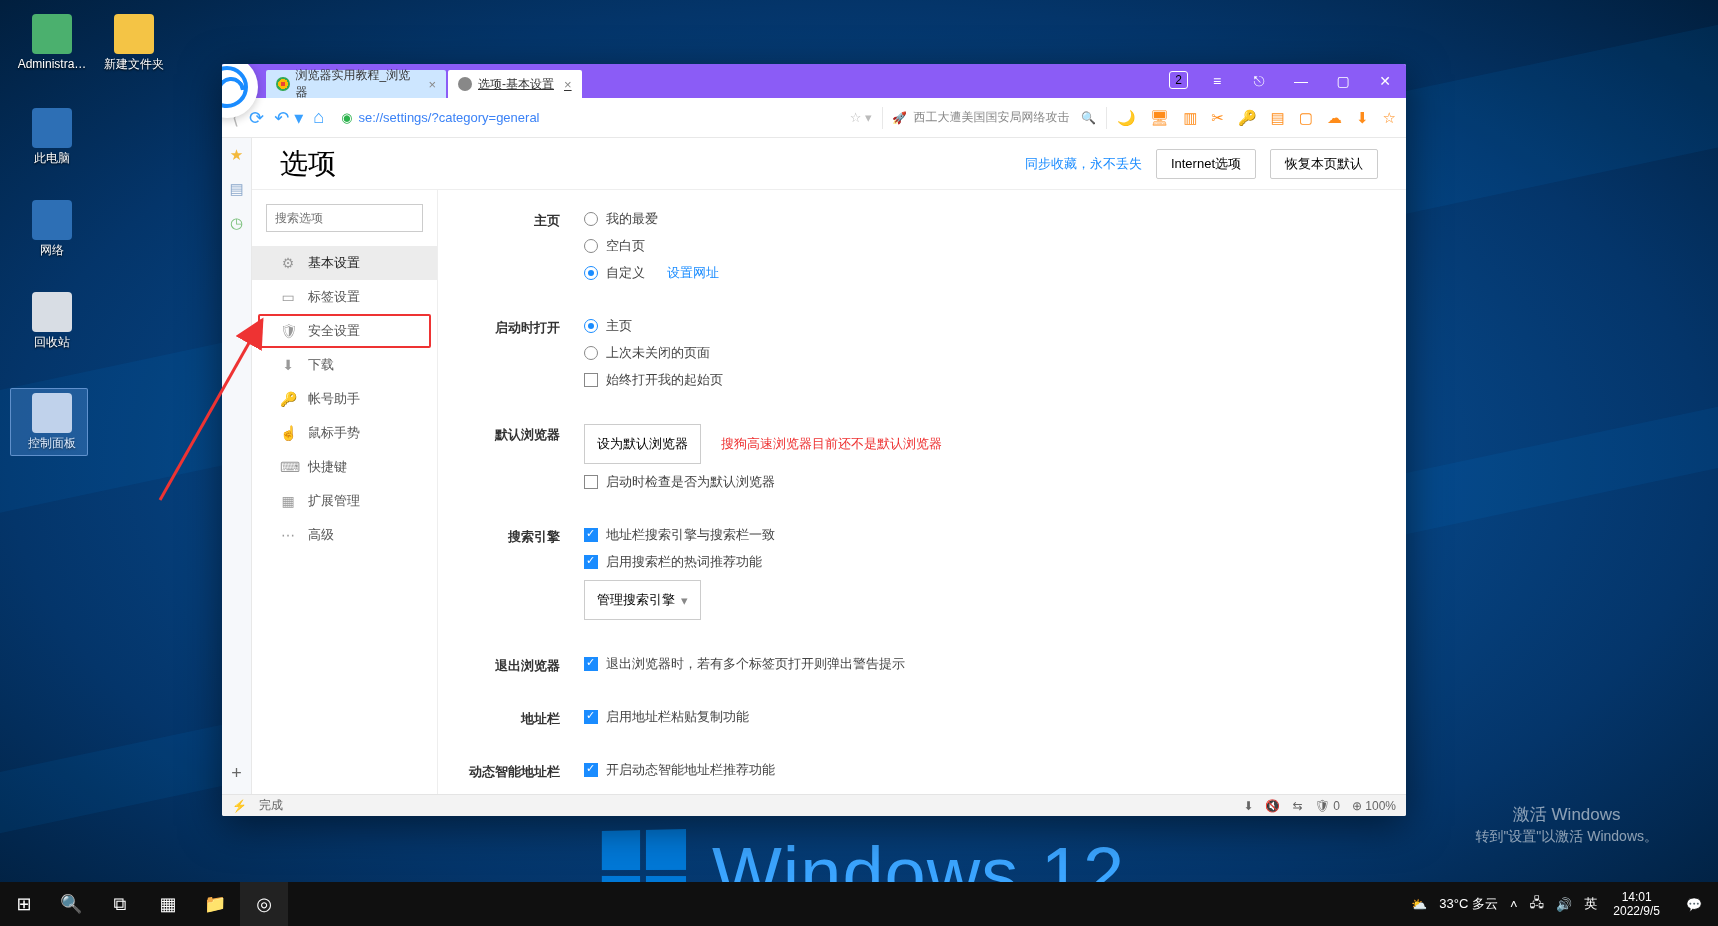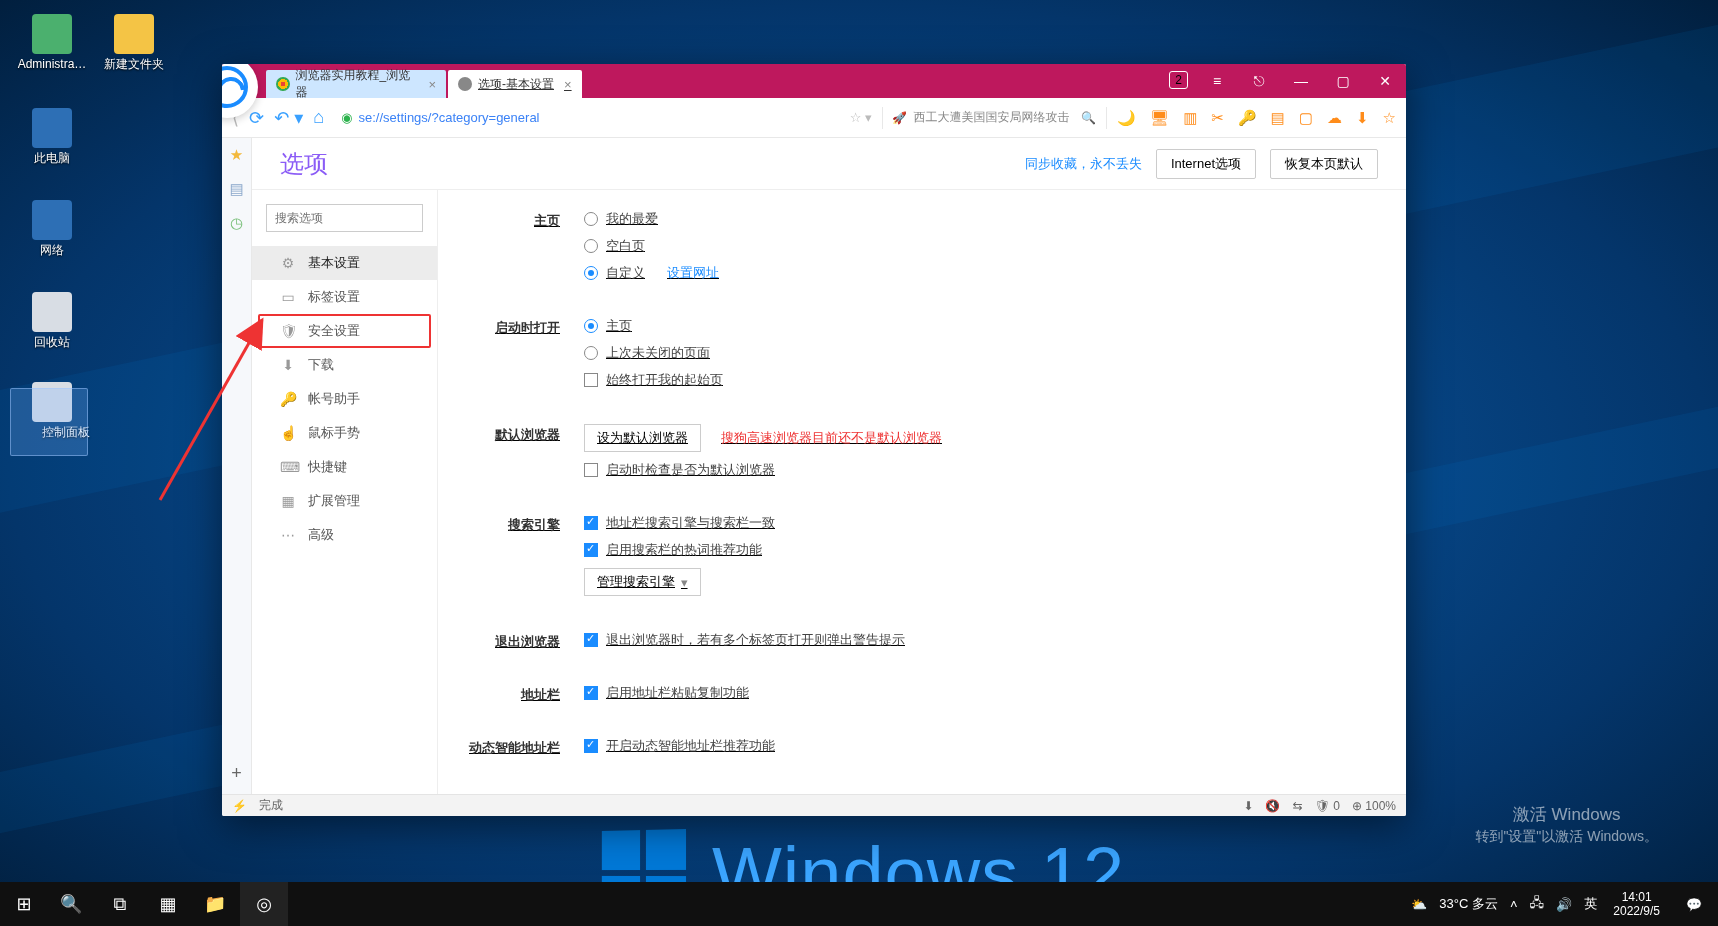--- a/index.html
+++ b/index.html
@@ -30,21 +30,21 @@
 
 .taskbar { position:absolute; bottom:0; left:0; right:0; height:44px; background:#101010; display:flex; align-items:center; color:#fff; }
 .taskbar .tb-item { width:48px; height:44px; display:flex; align-items:center; justify-content:center; font-size:18px; }
 .taskbar .divider { flex:1; }
 .taskbar .tray { display:flex; align-items:center; gap:12px; padding:0 6px; font-size:13px; }
 .taskbar .clock { text-align:center; font-size:12px; line-height:14px; padding:0 10px; }
 .taskbar .notif { width:48px; height:44px; display:flex; align-items:center; justify-content:center; }
 
 
 .browser { position:absolute; left:222px; top:64px; width:1184px; height:752px; background:#fff; box-shadow:0 10px 40px rgba(0,0,0,0.5); border-radius:2px; display:flex; flex-direction:column; overflow:hidden; }
-.titlebar { height:34px; background:#be185d; display:flex; align-items:flex-end; position:relative; }
+.titlebar { height:34px; background:#8b5cf6; display:flex; align-items:flex-end; position:relative; }
 .logo-circle { position:absolute; left:-26px; top:-8px; width:62px; height:62px; background:#fff; border-radius:50%; box-shadow:0 2px 8px rgba(0,0,0,0.2); display:flex; align-items:center; justify-content:center; }
 .logo-s { width:42px; height:42px; border-radius:50%; border:4px solid #1a8cff; background:#fff; position:relative; }
 .logo-s::after { content:""; position:absolute; width:20px; height:20px; border:4px solid #1a8cff; border-right-color:transparent; border-bottom-color:transparent; border-radius:50%; top:7px; left:7px; transform:rotate(40deg); }
 .tabs { display:flex; margin-left:44px; align-items:flex-end; height:34px; }
 .tab { height:28px; padding:0 10px 0 10px; margin-right:2px; background:#cde6ff; display:flex; align-items:center; gap:6px; font-size:12px; color:#333; border-radius:2px 2px 0 0; max-width:180px; }
 .tab.active { background:#fff;text-decoration:underline; }
 .tab .close { color:#888; font-size:13px; margin-left:4px; }
 .tab .favicon { width:14px; height:14px; border-radius:50%; display:inline-block; }
 .winctrls { position:absolute; right:0; top:0; height:34px; display:flex; }
 .winctrls .wbtn { width:42px; display:flex; align-items:center; justify-content:center; color:#fff; font-size:14px; }
@@ -60,47 +60,47 @@
 .toolbar .tool-icons span { color:#ff8c1a; }
 .searchbox { display:flex; align-items:center; gap:6px; color:#888; font-size:12px; }
 
 .content { flex:1; display:flex; overflow:hidden; }
 .side-rail { width:30px; background:#f6f8fb; border-right:1px solid #e8e8e8; display:flex; flex-direction:column; align-items:center; padding-top:8px; gap:16px; position:relative; }
 .side-rail span { font-size:15px; }
 .side-rail .plus { position:absolute; bottom:10px; font-size:18px; color:#666; }
 
 .main { flex:1; display:flex; flex-direction:column; overflow:hidden; }
 .page-header { height:52px; display:flex; align-items:center; padding:0 28px; border-bottom:1px solid #eee; }
-.page-header h1 { font-size:24px; font-weight:400; color:#8b5cf6; }
+.page-header h1 { font-size:28px; font-weight:400; color:#000000; }
 .page-header .actions { margin-left:auto; display:flex; gap:14px; align-items:center; }
 .page-header .link { color:#1a8cff; font-size:13px; }
 .page-header .btn { border:1px solid #ccc; background:#fff; padding:5px 14px; font-size:13px; border-radius:2px; cursor:pointer; }
 
 .body { flex:1; display:flex; overflow:hidden; }
 .sidebar { width:186px; background:#fff; border-right:1px solid #eee; padding:14px 0; }
 .sidebar .search { margin:0 14px 14px; }
 .sidebar .search input { width:100%; height:28px; border:1px solid #ccc; padding:0 8px; font-size:12px; color:#888; }
 .sb-item { height:34px; display:flex; align-items:center; padding:0 20px; gap:12px; font-size:13px; color:#555; cursor:pointer; border:2px solid transparent; margin:0 6px; }
 .sb-item.active { background:#ececec; color:#222; margin:0; padding:0 26px; }
 .sb-item.highlight { border:2px solid #e33; border-radius:2px; }
 .sb-item .ic { width:16px; text-align:center; color:#999; font-size:14px; }
 
 .settings { flex:1; overflow:auto; padding:20px 30px 40px 30px; }
-.section { display:flex; margin-bottom:26px;text-decoration:underline; }
+.section { display:flex; margin-bottom:26px; }
 .section .lab { width:116px; text-align:right; padding-right:24px; font-size:13px; font-weight:600; color:#333; padding-top:2px; }
 .section .opts { flex:1; font-size:13px; color:#444; }
 .opt-row { display:flex; align-items:center; gap:8px; margin-bottom:9px; }
 .radio { width:14px; height:14px; border:1px solid #888; border-radius:50%; display:inline-block; position:relative; }
 .radio.sel { border-color:#1a8cff; }
 .radio.sel::after { content:""; position:absolute; inset:3px; background:#1a8cff; border-radius:50%; }
 .cbox { width:14px; height:14px; border:1px solid #888; display:inline-block; position:relative; }
 .cbox.sel { background:#1a8cff; border-color:#1a8cff; }
 .cbox.sel::after { content:"✓"; color:#fff; position:absolute; font-size:11px; left:1px; top:-2px; }
 .opt-link { color:#1a8cff; margin-left:14px; }
-.btn2 { border:1px solid #ccc; padding:4px 12px; font-size:13px; background:#fff; display:inline-flex; align-items:center; gap:6px; }
+.btn2 { border:1px solid #ccc; padding:10px 12px; font-size:13px; background:#fff; display:inline-flex; align-items:center; gap:6px; }
 .red-note { color:#e33; margin-left:12px; }
 
 .statusbar { height:22px; background:#f3f3f3; border-top:1px solid #e4e4e4; display:flex; align-items:center; font-size:12px; color:#666; padding:0 10px; gap:12px; }
 .statusbar .sp { flex:1; }
 
 
 .arrow { position:absolute; pointer-events:none; z-index:50; }
 </style>
 </head>
 <body>
@@ -117,21 +117,21 @@
       <div class="label">此电脑</div>
     </div>
     <div class="desktop-icon" style="top: 200px;">
       <div class="ico" style="background:#2d6fb5"></div>
       <div class="label">网络</div>
     </div>
     <div class="desktop-icon" style="top: 292px;">
       <div class="ico" style="background:#d8dde4"></div>
       <div class="label">回收站</div>
     </div>
-    <div class="desktop-icon" style="top: 382px; text-align: right;">
+    <div class="desktop-icon" style="top: 393px;">
       <div class="ico" style="background:#d8dde4"></div>
       <div class="label">控制面板</div>
     </div>
     <div class="desktop-icon" style="top: 14px; left: 96px;">
       <div class="ico" style="background:#f4c445"></div>
       <div class="label">新建文件夹</div>
     </div>
   </div>
 <div class="hl" style="top:388px"></div>
 

